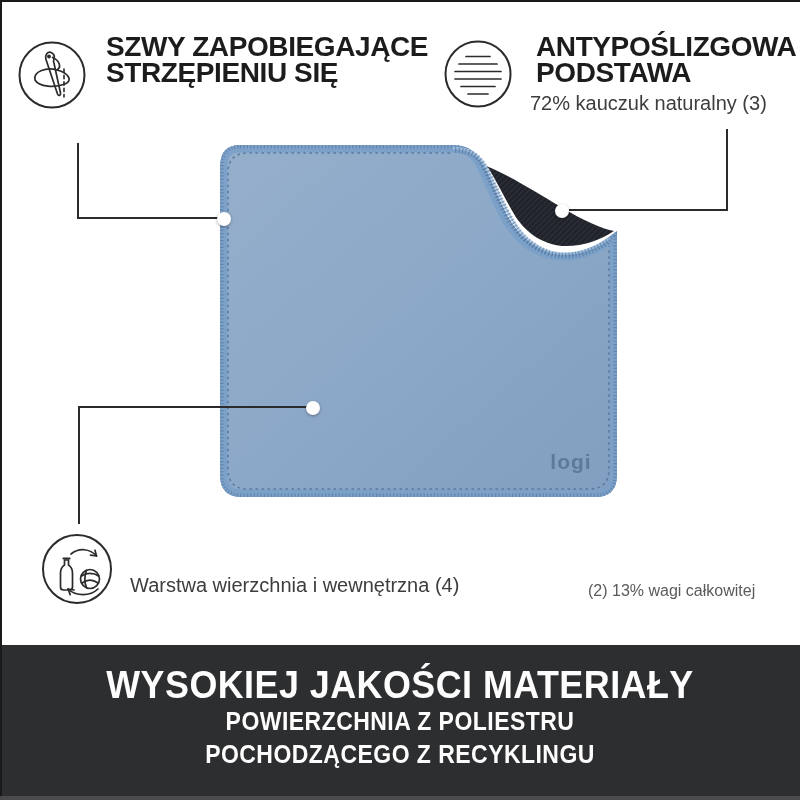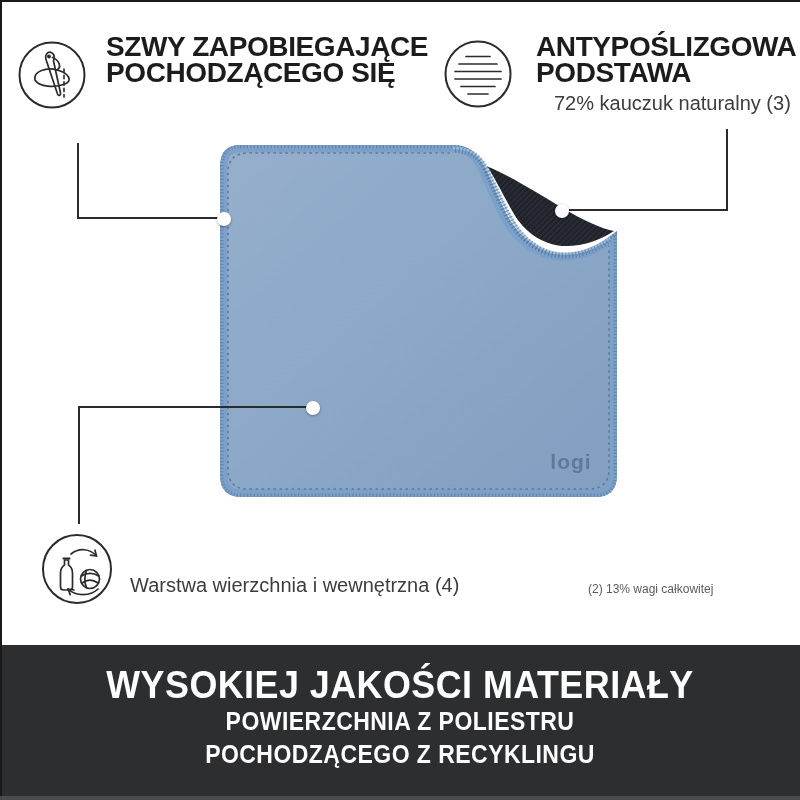--- a/index.html
+++ b/index.html
@@ -36,21 +36,21 @@
   .pad-body{fill:url(#padGrad);}
   .pad-hem{fill:none;stroke:var(--pad-edge-blue);stroke-width:15;opacity:.95;}
   .pad-ticks{fill:none;stroke:var(--stitch-blue);stroke-width:7;stroke-dasharray:1.2 2.2;opacity:.55;}
   .pad-seam{fill:none;stroke:var(--stitch-blue);stroke-width:1.6;stroke-dasharray:2.6 3.4;opacity:.8;}
   .wedge{fill:url(#weave);}
   .roll-hi{fill:none;stroke:#A6C3E2;stroke-width:2.4;opacity:.85;}
   .roll-ticks{fill:none;stroke:var(--stitch-blue);stroke-width:6;stroke-dasharray:1.2 2.2;opacity:.6;}
   .pad-logo{fill:var(--logo-blue);font-family:"Liberation Sans",sans-serif;font-size:21px;
     font-weight:600;letter-spacing:1px;}
 
-  .footnote{position:absolute;left:588px;top:582px;font-size:12px;color:var(--footnote-gray);z-index:3;white-space:nowrap;}
+  .footnote{position:absolute;left:588px;top:582px;font-size:16px;color:var(--footnote-gray);z-index:3;white-space:nowrap;}
 
   .banner{position:absolute;left:0;top:645px;width:800px;height:197px;background:var(--banner-bg);z-index:5;}
   .banner-line{position:absolute;left:0;width:800px;text-align:center;color:#fdfdfd;font-weight:bold;white-space:nowrap;}
   .banner-heading{top:20px;font-size:39px;line-height:39px;transform:scaleX(.92);letter-spacing:.5px;}
   .banner-sub1{top:64px;font-size:25px;line-height:25px;transform:scaleX(.92);letter-spacing:.5px;}
   .banner-sub2{top:97px;font-size:25px;line-height:25px;transform:scaleX(.92);letter-spacing:.5px;}
 </style>
 </head>
 <body>
 
@@ -105,37 +105,37 @@
   <svg class="icon-circle" style="left:17px;top:40px" width="70" height="70" viewBox="0 0 70 70">
     <circle class="stroke" cx="35" cy="35" r="32.5"></circle>
     <path class="thin" d="M 29.5,21 C 27,15 31,10.5 35,13 C 37.5,14.5 37.6,18 36.5,21 L 43.5,53 C 44,55.5 41.5,56.5 40.5,54 Z"></path>
     <circle class="fill" cx="32" cy="16.5" r="1.9"></circle>
     <path class="thin" d="M 18,40 C 16,31 30,27 40,30 C 52,33 56,41 48,44 C 38,48 22,47 18,40"></path>
     <path class="thin" d="M 40,30 C 45,27 42,20 35.5,17.5"></path>
     <path class="dash" d="M 47,29 L 47,57"></path>
   </svg>
   <div class="feat-title" style="left:106px;top:34px">
     <span style="display:block">SZWY ZAPOBIEGAJĄCE</span>
-    <span style="display:block">POCHODZĄCEGO SIĘ</span>
+    <span style="display:block">STRZĘPIENIU SIĘ</span>
   </div>
 
   <svg class="icon-circle" style="left:443px;top:39px" width="70" height="70" viewBox="0 0 70 70">
     <circle class="stroke" cx="35" cy="35" r="32.5"></circle>
     <line class="thin" x1="23" y1="17.5" x2="47" y2="17.5"></line>
     <line class="thin" x1="16" y1="25" x2="54" y2="25"></line>
     <line class="thin" x1="12" y1="32.5" x2="58" y2="32.5"></line>
     <line class="thin" x1="12" y1="40" x2="58" y2="40"></line>
     <line class="thin" x1="18" y1="47.5" x2="52" y2="47.5"></line>
     <line class="thin" x1="25" y1="55" x2="45" y2="55"></line>
   </svg>
   <div class="feat-title" style="left:536px;top:34px">
     <span style="display:block">ANTYPOŚLIZGOWA</span>
     <span style="display:block">PODSTAWA</span>
   </div>
-  <div class="feat-sub" style="left:554px;top:92px">72% kauczuk naturalny (3)</div>
+  <div class="feat-sub" style="left:530px;top:92px">72% kauczuk naturalny (3)</div>
 
   <svg class="icon-circle" style="left:40px;top:532px" width="74" height="74" viewBox="0 0 74 74">
     <circle class="stroke" cx="37" cy="37" r="34"></circle>
     <path class="thin" d="M 24.5,28 L 24.5,33 C 21.5,35 20.5,38 20.5,41 L 20.5,55 Q 20.5,58 23.5,58 L 29.5,58 Q 32.5,58 32.5,55 L 32.5,41 C 32.5,38 31.5,35 28.5,33 L 28.5,28 Z"></path>
     <line class="thin" x1="23.5" y1="26.5" x2="29.5" y2="26.5" style="stroke-width:2.2"></line>
     <circle class="thin" cx="50" cy="47" r="9.5"></circle>
     <path class="thin" d="M 41.5,44 C 46,40.5 54,40.5 58.5,44"></path>
     <path class="thin" d="M 42,51 C 47,47.5 53,47.5 58,51"></path>
     <path class="thin" d="M 46.5,38.5 C 44.5,44 44.5,51 46.5,55.5"></path>
     <path class="thin" d="M 31,22 C 39,15.5 50,16.5 56.5,24"></path>

